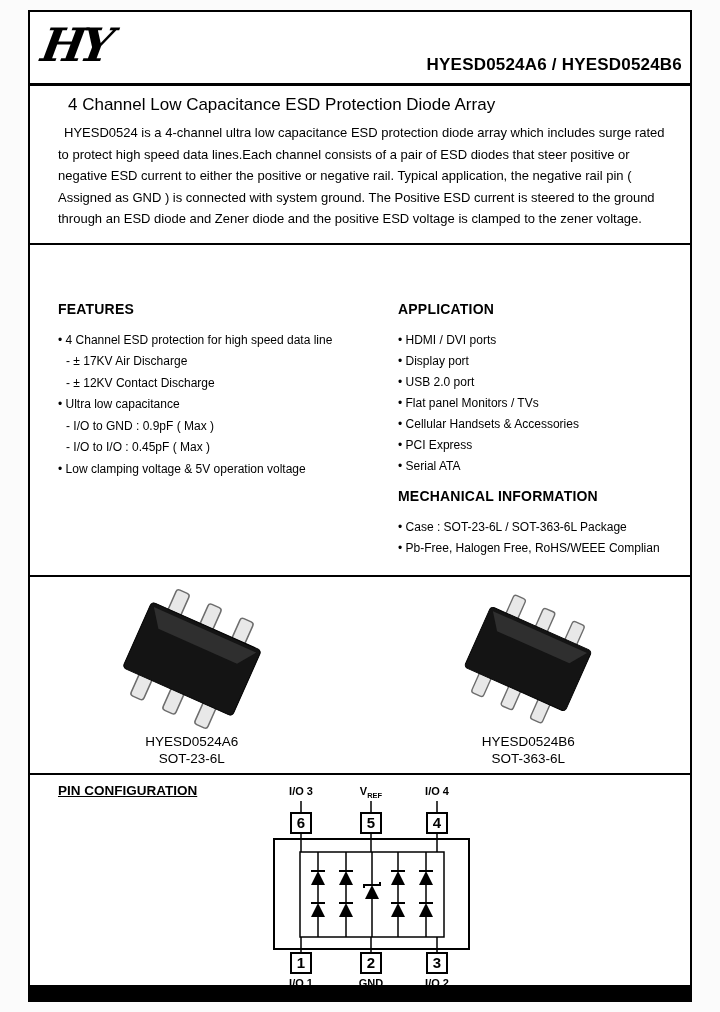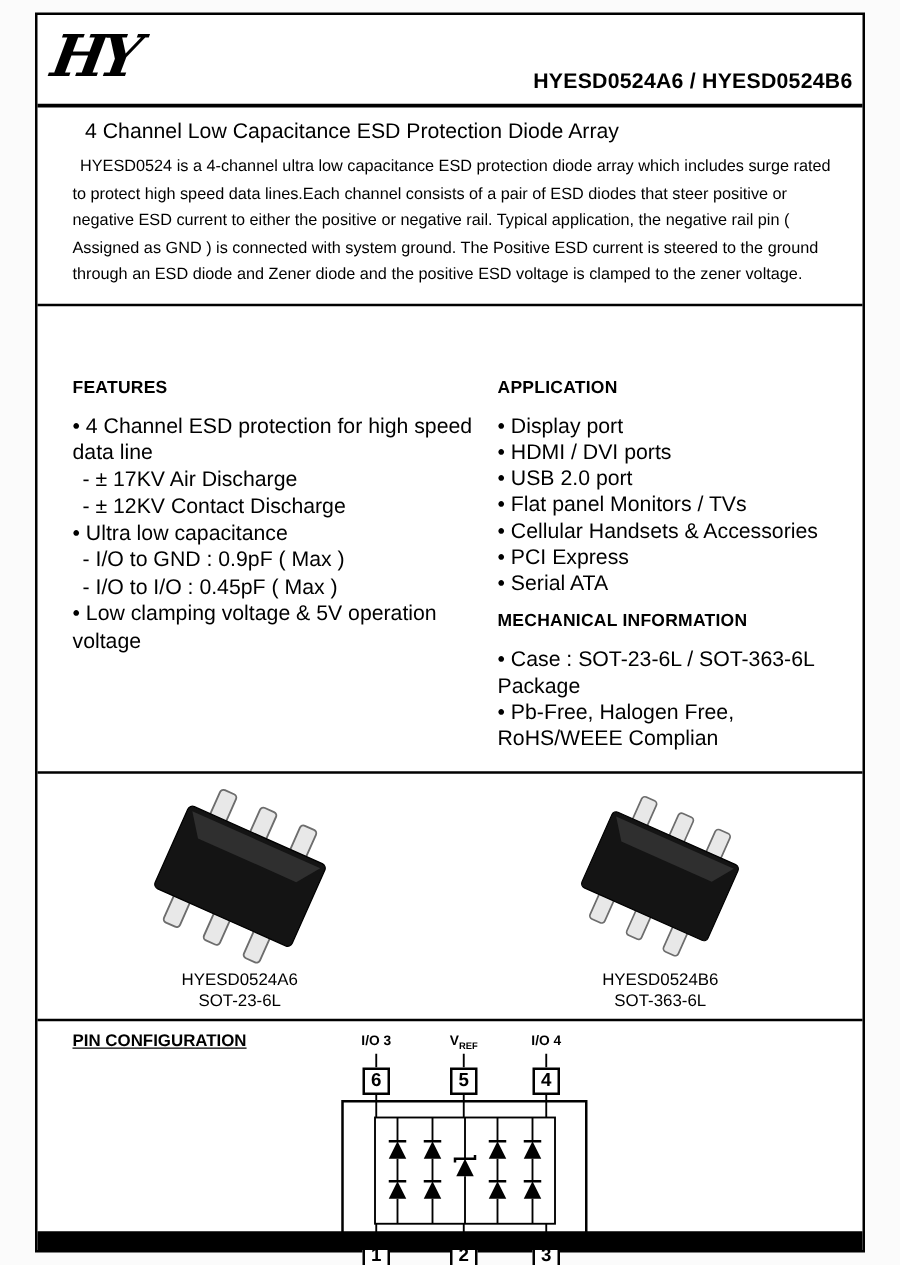--- a/index.html
+++ b/index.html
@@ -33,21 +33,21 @@
   .intro {
     margin-top:7px; padding:0 24px 13px 28px;
     font-size:13px; line-height:21.5px; text-indent:6px;
   }
   .rule { border-top:2px solid #000; }
   
   .columns { display:flex; padding:10px 10px 16px 28px; }
   .col-left { width:340px; flex:none; }
   .col-right { flex:1; }
   .sec-heading { font-size:14px; font-weight:bold; margin-bottom:13px; letter-spacing:0.2px;margin-top:46px; }
-  .li { font-size:17px; line-height:21.5px; }
+  .li { font-size:12px; line-height:21.5px; }
   .li.sub { padding-left:8px; }
   .col-right .li { line-height:21px; }
   .mech { margin-top:11px; }
   
   .packages { display:flex; padding:8px 0 6px;gap:13px; }
   .pkg { width:50%; text-align:center; }
   .pkg svg { display:block; margin:0 auto; }
   .pkg.small svg { transform:scale(0.92); }
   .pkg-label { font-size:13.5px; line-height:17px; }
   .lead { fill:#e8e8e8; stroke:#6d6d6d; stroke-width:1.5; }
@@ -92,22 +92,22 @@
       <div class="li">• 4 Channel ESD protection for high speed data line</div>
       <div class="li sub">- ± 17KV Air Discharge</div>
       <div class="li sub">- ± 12KV Contact Discharge</div>
       <div class="li">• Ultra low capacitance</div>
       <div class="li sub">- I/O to GND : 0.9pF ( Max )</div>
       <div class="li sub">- I/O to I/O : 0.45pF ( Max )</div>
       <div class="li">• Low clamping voltage &amp; 5V operation voltage</div>
     </div>
     <div class="col-right">
       <div class="sec-heading">APPLICATION</div>
+      <div class="li">• HDMI / DVI ports</div>
       <div class="li">• Display port</div>
-      <div class="li">• HDMI / DVI ports</div>
       <div class="li">• USB 2.0 port</div>
       <div class="li">• Flat panel Monitors / TVs</div>
       <div class="li">• Cellular Handsets &amp; Accessories</div>
       <div class="li">• PCI Express</div>
       <div class="li">• Serial ATA</div>
       <div class="sec-heading mech">MECHANICAL INFORMATION</div>
       <div class="li">• Case : SOT-23-6L / SOT-363-6L Package</div>
       <div class="li">• Pb-Free, Halogen Free, RoHS/WEEE Complian</div>
     </div>
   </div>

